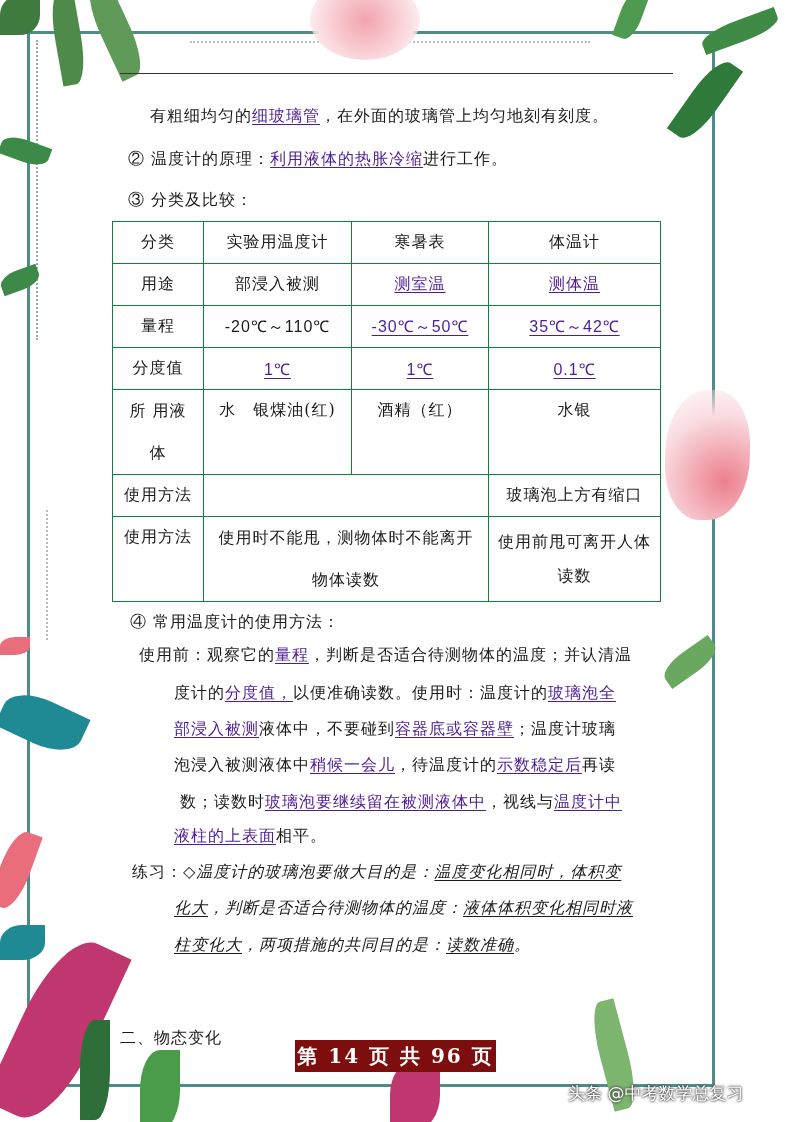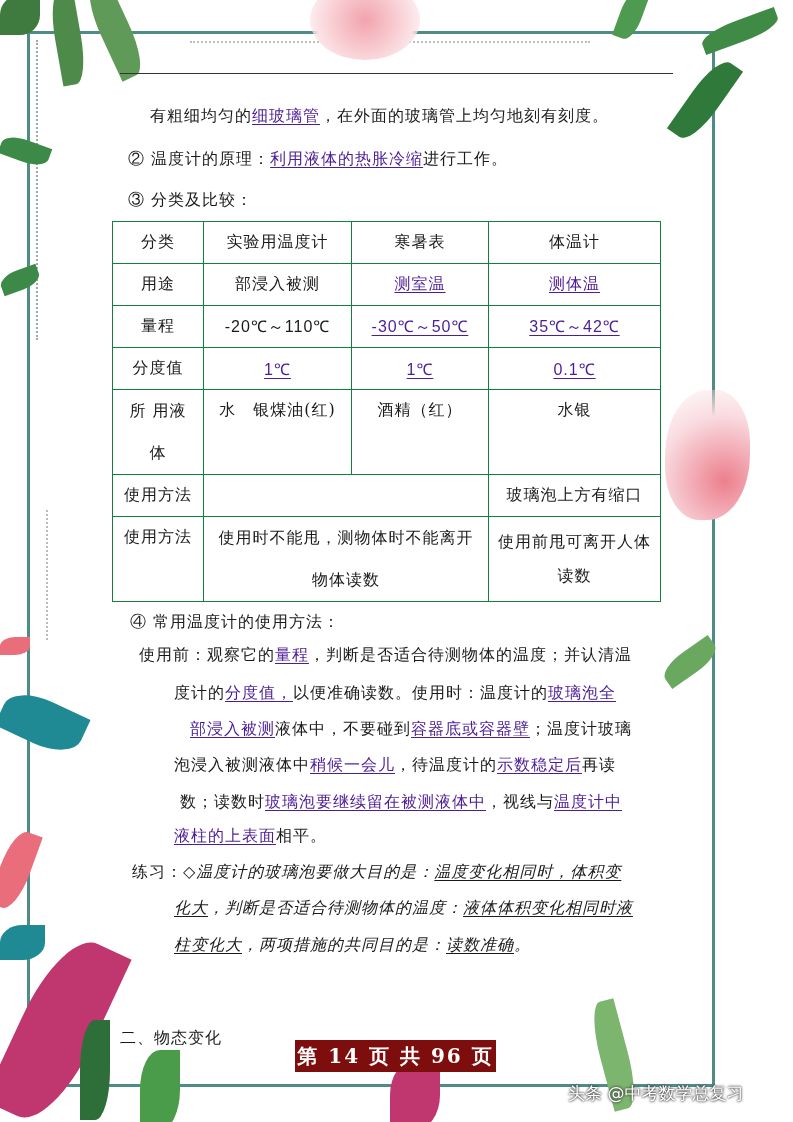--- a/index.html
+++ b/index.html
@@ -119,21 +119,21 @@
 <div class="txt" style="left:130px;top:612px;">
   <span>④</span><span> 常用温度计的使用方法：</span>
 </div>
 
 <div class="txt" style="left:139px;top:645px;">
   <span>使用前：观察它的</span><span class="red">量程</span><span>，判断是否适合待测物体的温度；并认清温</span>
 </div>
 <div class="txt" style="left:174px;top:683px;">
   <span>度计的</span><span class="red">分度值，</span><span>以便准确读数。使用时：温度计的</span><span class="red">玻璃泡全</span>
 </div>
-<div class="txt" style="left:190px;top:719px;">
+<div class="txt" style="left:174px;top:719px;">
   <span class="red">部浸入被测</span><span>液体中，不要碰到</span><span class="red">容器底或容器壁</span><span>；温度计玻璃</span>
 </div>
 <div class="txt" style="left:174px;top:755px;">
   <span>泡浸入被测液体中</span><span class="red">稍候一会儿</span><span>，待温度计的</span><span class="red">示数稳定后</span><span>再读</span>
 </div>
 <div class="txt" style="left:180px;top:792px;">
   <span>数；读数时</span><span class="red">玻璃泡要继续留在被测液体中</span><span>，视线与</span><span class="red">温度计中</span>
 </div>
 <div class="txt" style="left:174px;top:826px;">
   <span class="red">液柱的上表面</span><span>相平。</span>

